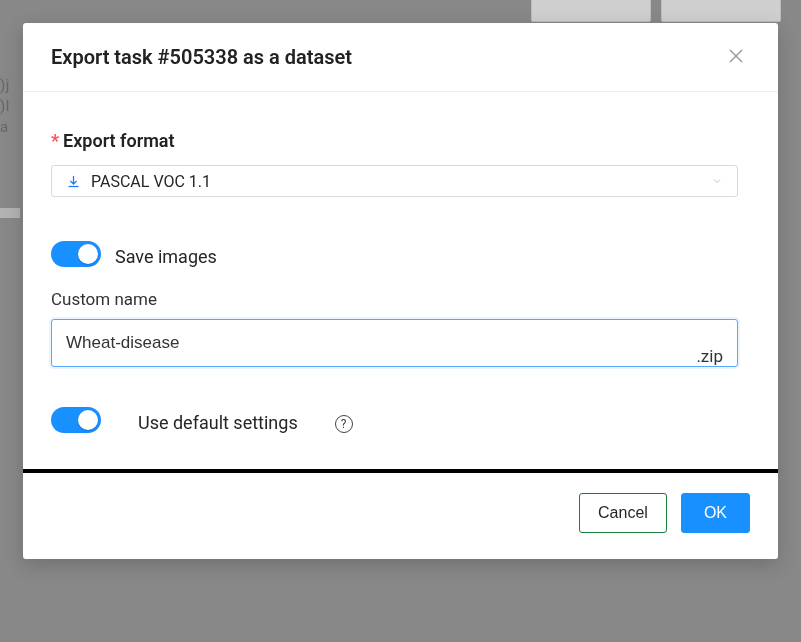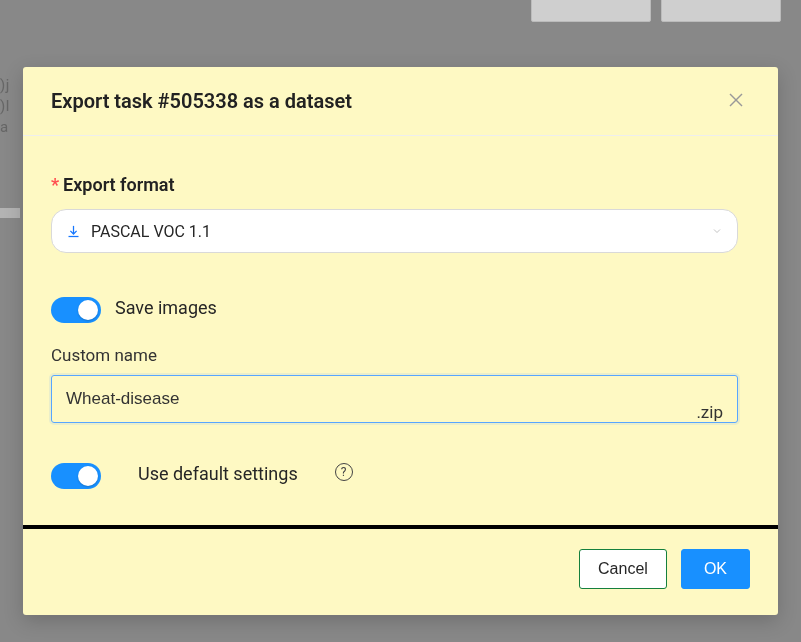--- a/index.html
+++ b/index.html
@@ -42,26 +42,25 @@
       left: 0; top: 208px;
       width: 20px; height: 10px;
       background: #ddd;
       opacity: 0.5;
     }
     .modal {
       position: absolute;
       left: 23px;
       top: 23px;
       width: 755px;
-      background: #fef9c3;
+      background: #ffffff;
       border-radius: 3px;
       box-shadow: 0 6px 20px rgba(0,0,0,0.18);
       display: flex;
       flex-direction: column;
-      margin-top: 44px;
     }
     .modal-header {
       display: flex;
       align-items: center;
       justify-content: space-between;
       padding: 20px 28px 20px 28px;
       border-bottom: 1px solid #eee;
     }
     .modal-title {
       font-size: 20px;
@@ -85,37 +84,37 @@
       font-size: 18px;
       font-weight: 600;
       color: #222;
       margin-bottom: 14px;
     }
     .required-star { color: #ff4d4f; margin-right: 4px; }
     .select-box {
       display: flex;
       align-items: center;
       justify-content: space-between;
-      height: 44px;
+      height: 32px;
       border: 1px solid #d9d9d9;
-      border-radius: 15px;
+      border-radius: 3px;
       padding: 0 14px;
       font-size: 16px;
       color: #262626;
       cursor: pointer;
       background: #fff;
     }
     .select-left { display: flex; align-items: center; gap: 10px; }
     .download-icon { color: #1677ff; display:inline-flex; }
     .download-icon svg { width: 15px; height: 15px; stroke: #1677ff; stroke-width: 2; fill: none; }
     .chevron { color: #bbb; display:inline-flex; }
     .chevron svg { width: 12px; height: 12px; stroke: #bbb; stroke-width: 1.8; fill: none; }
     .toggle-row {
       display: flex;
-      align-items: flex-start;
+      align-items: flex-end;
       gap: 14px;
       margin-top: 44px;
     }
     .toggle-row2 { margin-top: 40px; margin-bottom: 6px; gap: 37px; }
     .switch {
       position: relative;
       width: 50px; height: 26px;
       background: #1890ff;
       border-radius: 13px;
       cursor: pointer;

